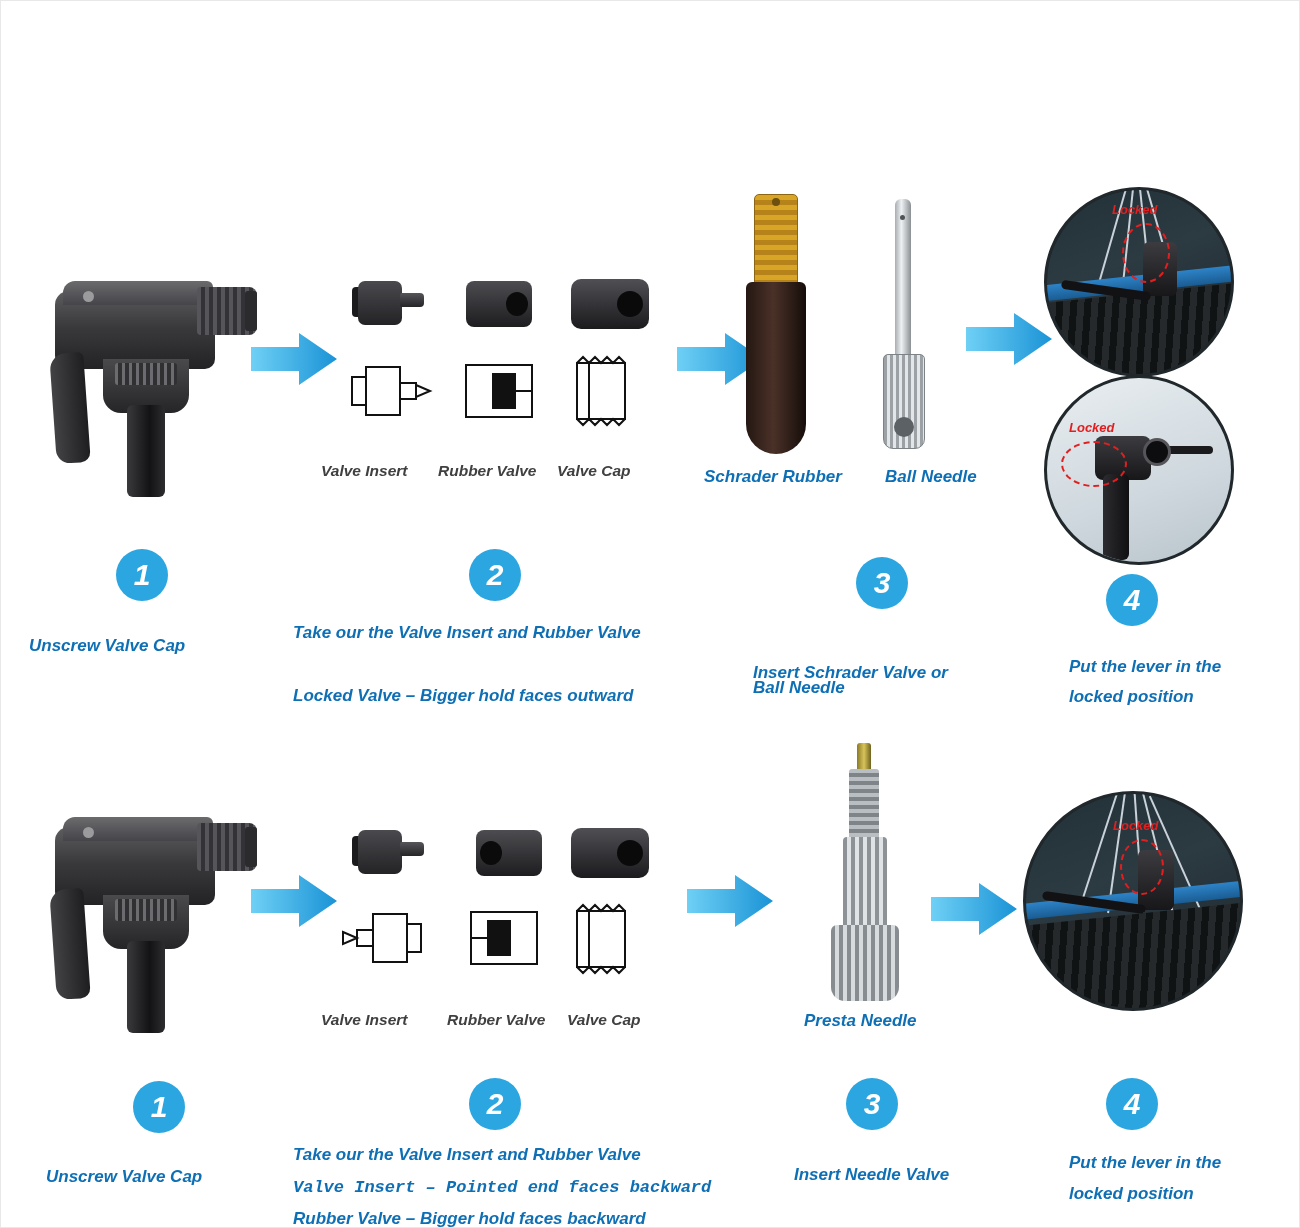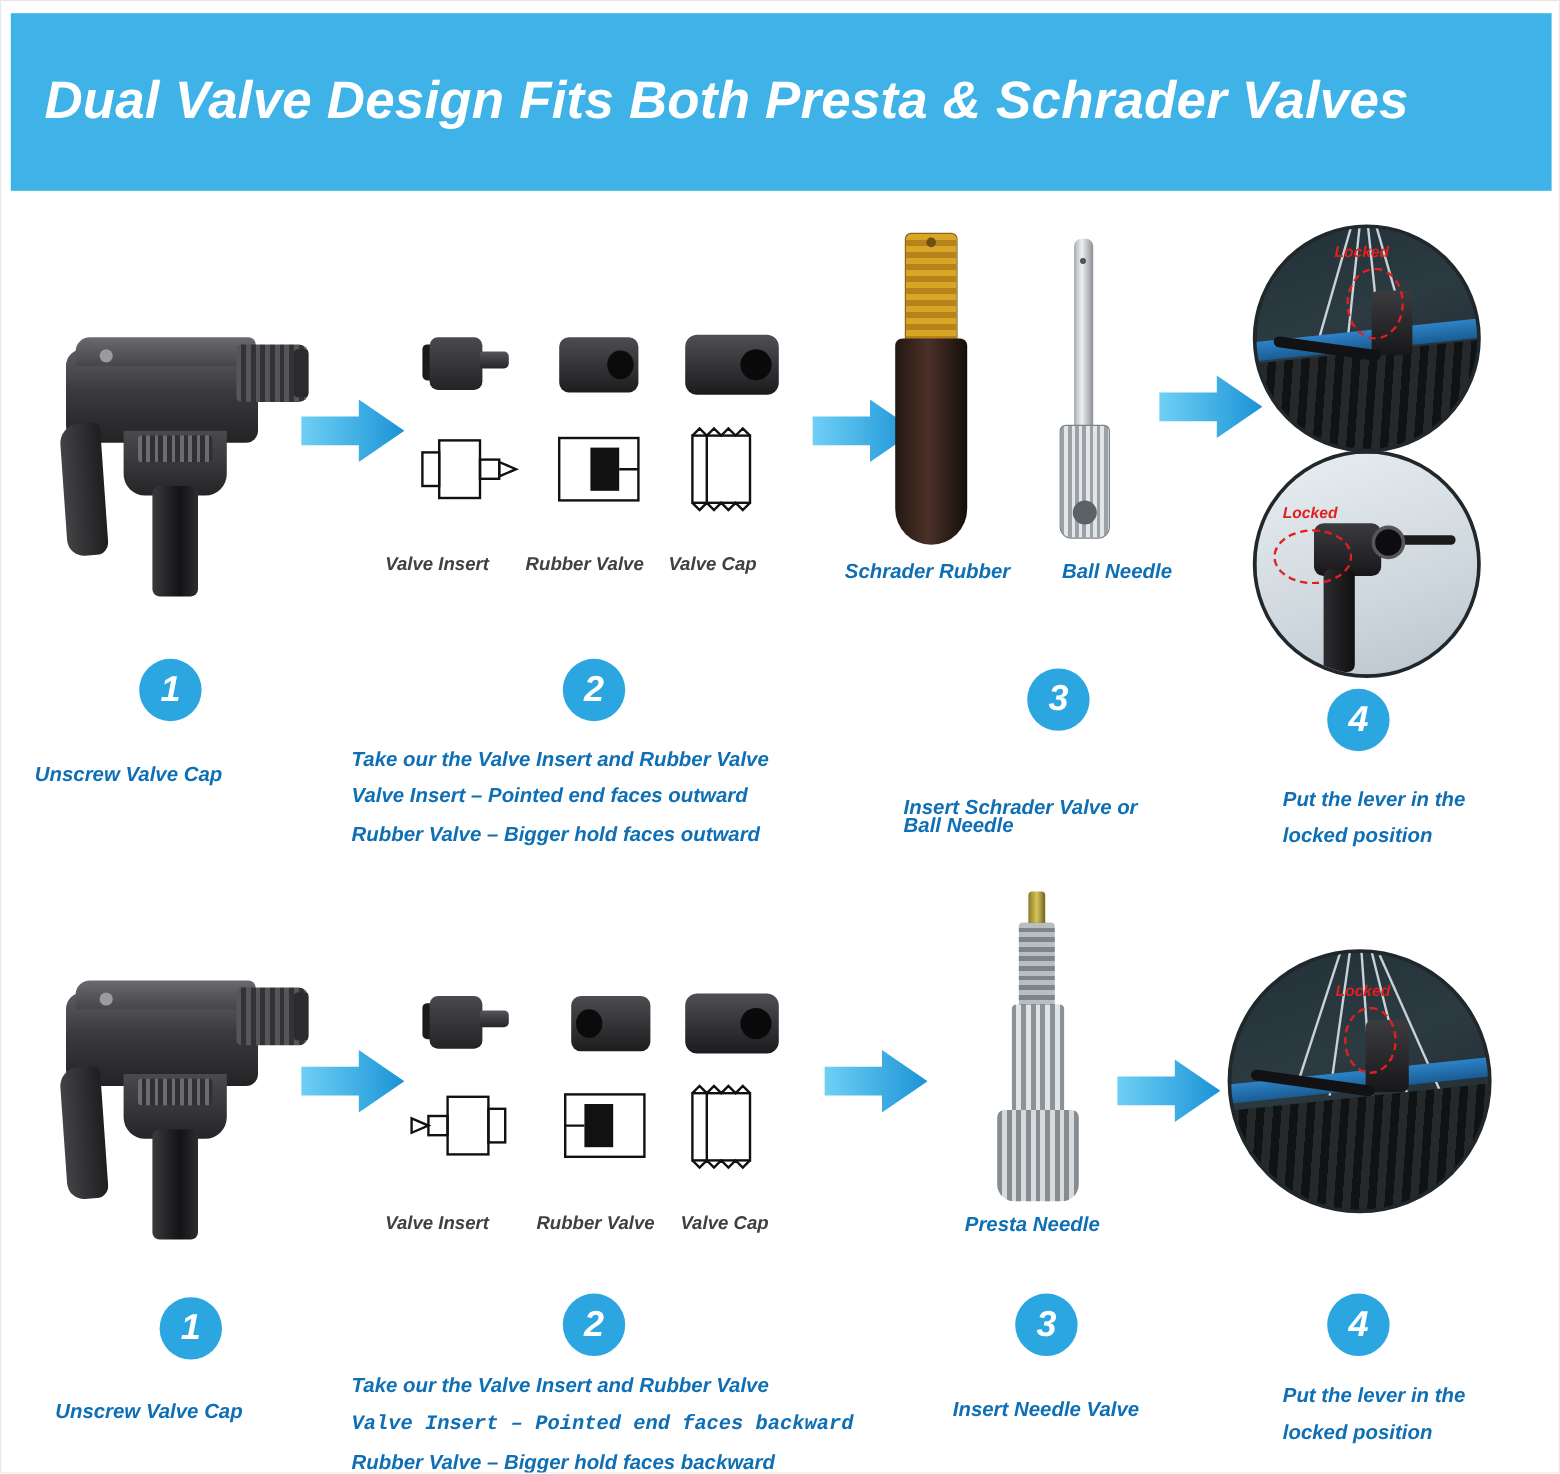--- a/index.html
+++ b/index.html
@@ -331,23 +331,20 @@
     position: absolute;
     border: 2px dashed #e02020;
     border-radius: 50%;
   }
 </style>
 </head>
 <body>
 
 <div class="page">
 
-  <div class="header-bar">
-    <div class="header-title">Dual Valve Design Fits Both Presta &amp; Schrader Valves</div>
-  </div>
 
   <div class="pump" style="left:46px; top:232px;">
     <div class="head"></div>
     <div class="head-top"></div>
     <div class="nozzle"></div>
     <div class="nozzle-cap"></div>
     <div class="dot"></div>
     <div class="lever"></div>
     <div class="neck"></div>
     <div class="ridges"></div>
@@ -445,22 +442,21 @@
     <div style="position:absolute; left:96px; top:60px; width:22px; height:22px; border-radius:50%; background:#0d0d0f; border:3px solid #55555a;"></div>
   </div>
   <div class="locked-ellipse" style="left:1060px; top:440px; width:62px; height:42px;"></div>
   <div class="locked-text" style="left:1068px; top:419px;">Locked</div>
 
   <div class="step-circle" style="left:115px; top:548px;">1</div>
   <div class="step-text" style="left:28px; top:631px; width:250px;">Unscrew Valve Cap</div>
 
   <div class="step-circle" style="left:468px; top:548px;">2</div>
   <div class="step-text" style="left:292px; top:618px; width:430px;">Take our the Valve Insert and Rubber Valve</div>
-  <div class="step-text" style="left:292px; top:648px; width:430px;">Valve Insert – Pointed end faces outward</div>
-  <div class="step-text" style="left:292px; top:681px; width:430px;">Rubber Valve – Bigger hold faces outward</div>
+  <div class="step-text" style="left:292px; top:681px; width:430px;">Locked Valve – Bigger hold faces outward</div>
 
   <div class="step-circle" style="left:855px; top:556px;">3</div>
   <div class="step-text" style="left:752px; top:658px; width:260px;">Insert Schrader Valve or</div>
   <div class="step-text" style="left:752px; top:673px; width:260px;">Ball Needle</div>
 
   <div class="step-circle" style="left:1105px; top:573px;">4</div>
   <div class="step-text" style="left:1068px; top:652px; width:220px;">Put the lever in the</div>
   <div class="step-text" style="left:1068px; top:682px; width:220px;">locked position</div>
 
   <div class="pump" style="left:46px; top:768px;">

